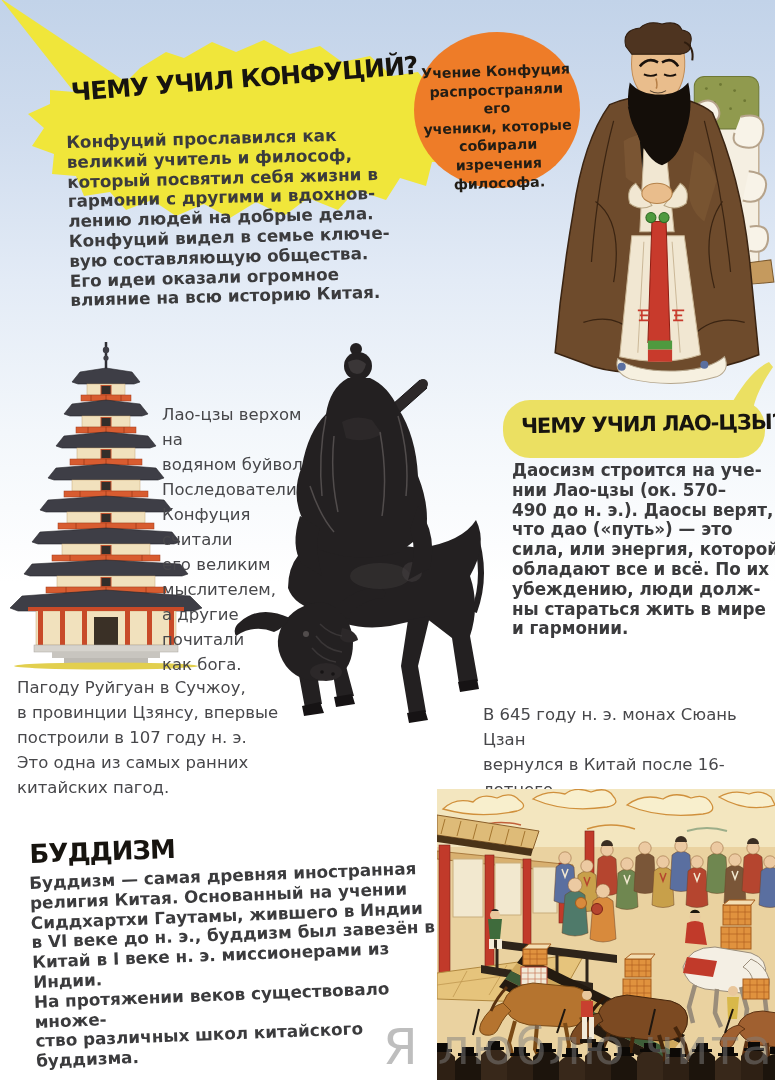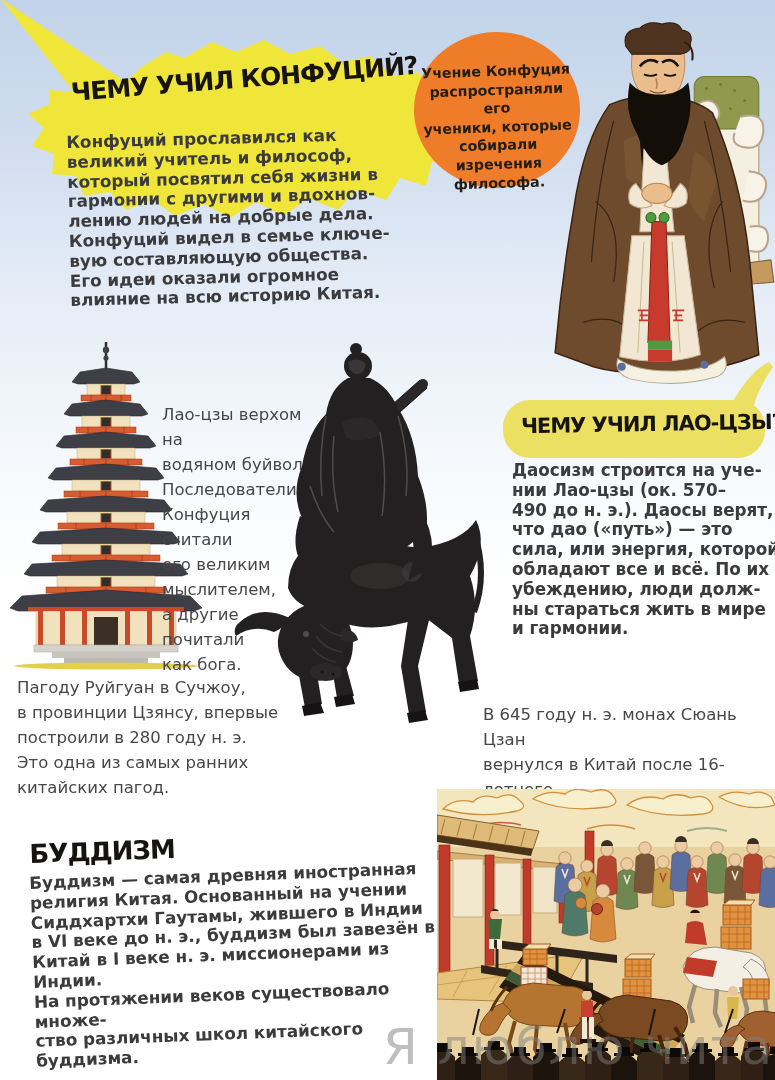--- a/index.html
+++ b/index.html
@@ -273,21 +273,21 @@
 490 до н. э.). Даосы верят,
 что дао («путь») — это
 сила, или энергия, которой
 обладают все и всё. По их
 убеждению, люди долж-
 ны стараться жить в мире
 и гармонии.</div>
 
   <div class="abs para-light" style="left:17px;top:675px;width:272px">Пагоду Руйгуан в Сучжоу,
 в провинции Цзянсу, впервые
-построили в 280 году н. э.
+построили в 107 году н. э.
 Это одна из самых ранних
 китайских пагод.</div>
 
   <div class="abs para-light" style="left:483px;top:702px;width:300px">В 645 году н. э. монах Сюань Цзан
 вернулся в Китай после 16-летнего
 путешествия по Индии. Он привёз с
 собой священные буддийские тексты.</div>
 
   <div class="abs hand-heading" style="left:29px;top:839px;font-size:26px;transform:rotate(-2deg);transform-origin:left top">БУДДИЗМ</div>
 

